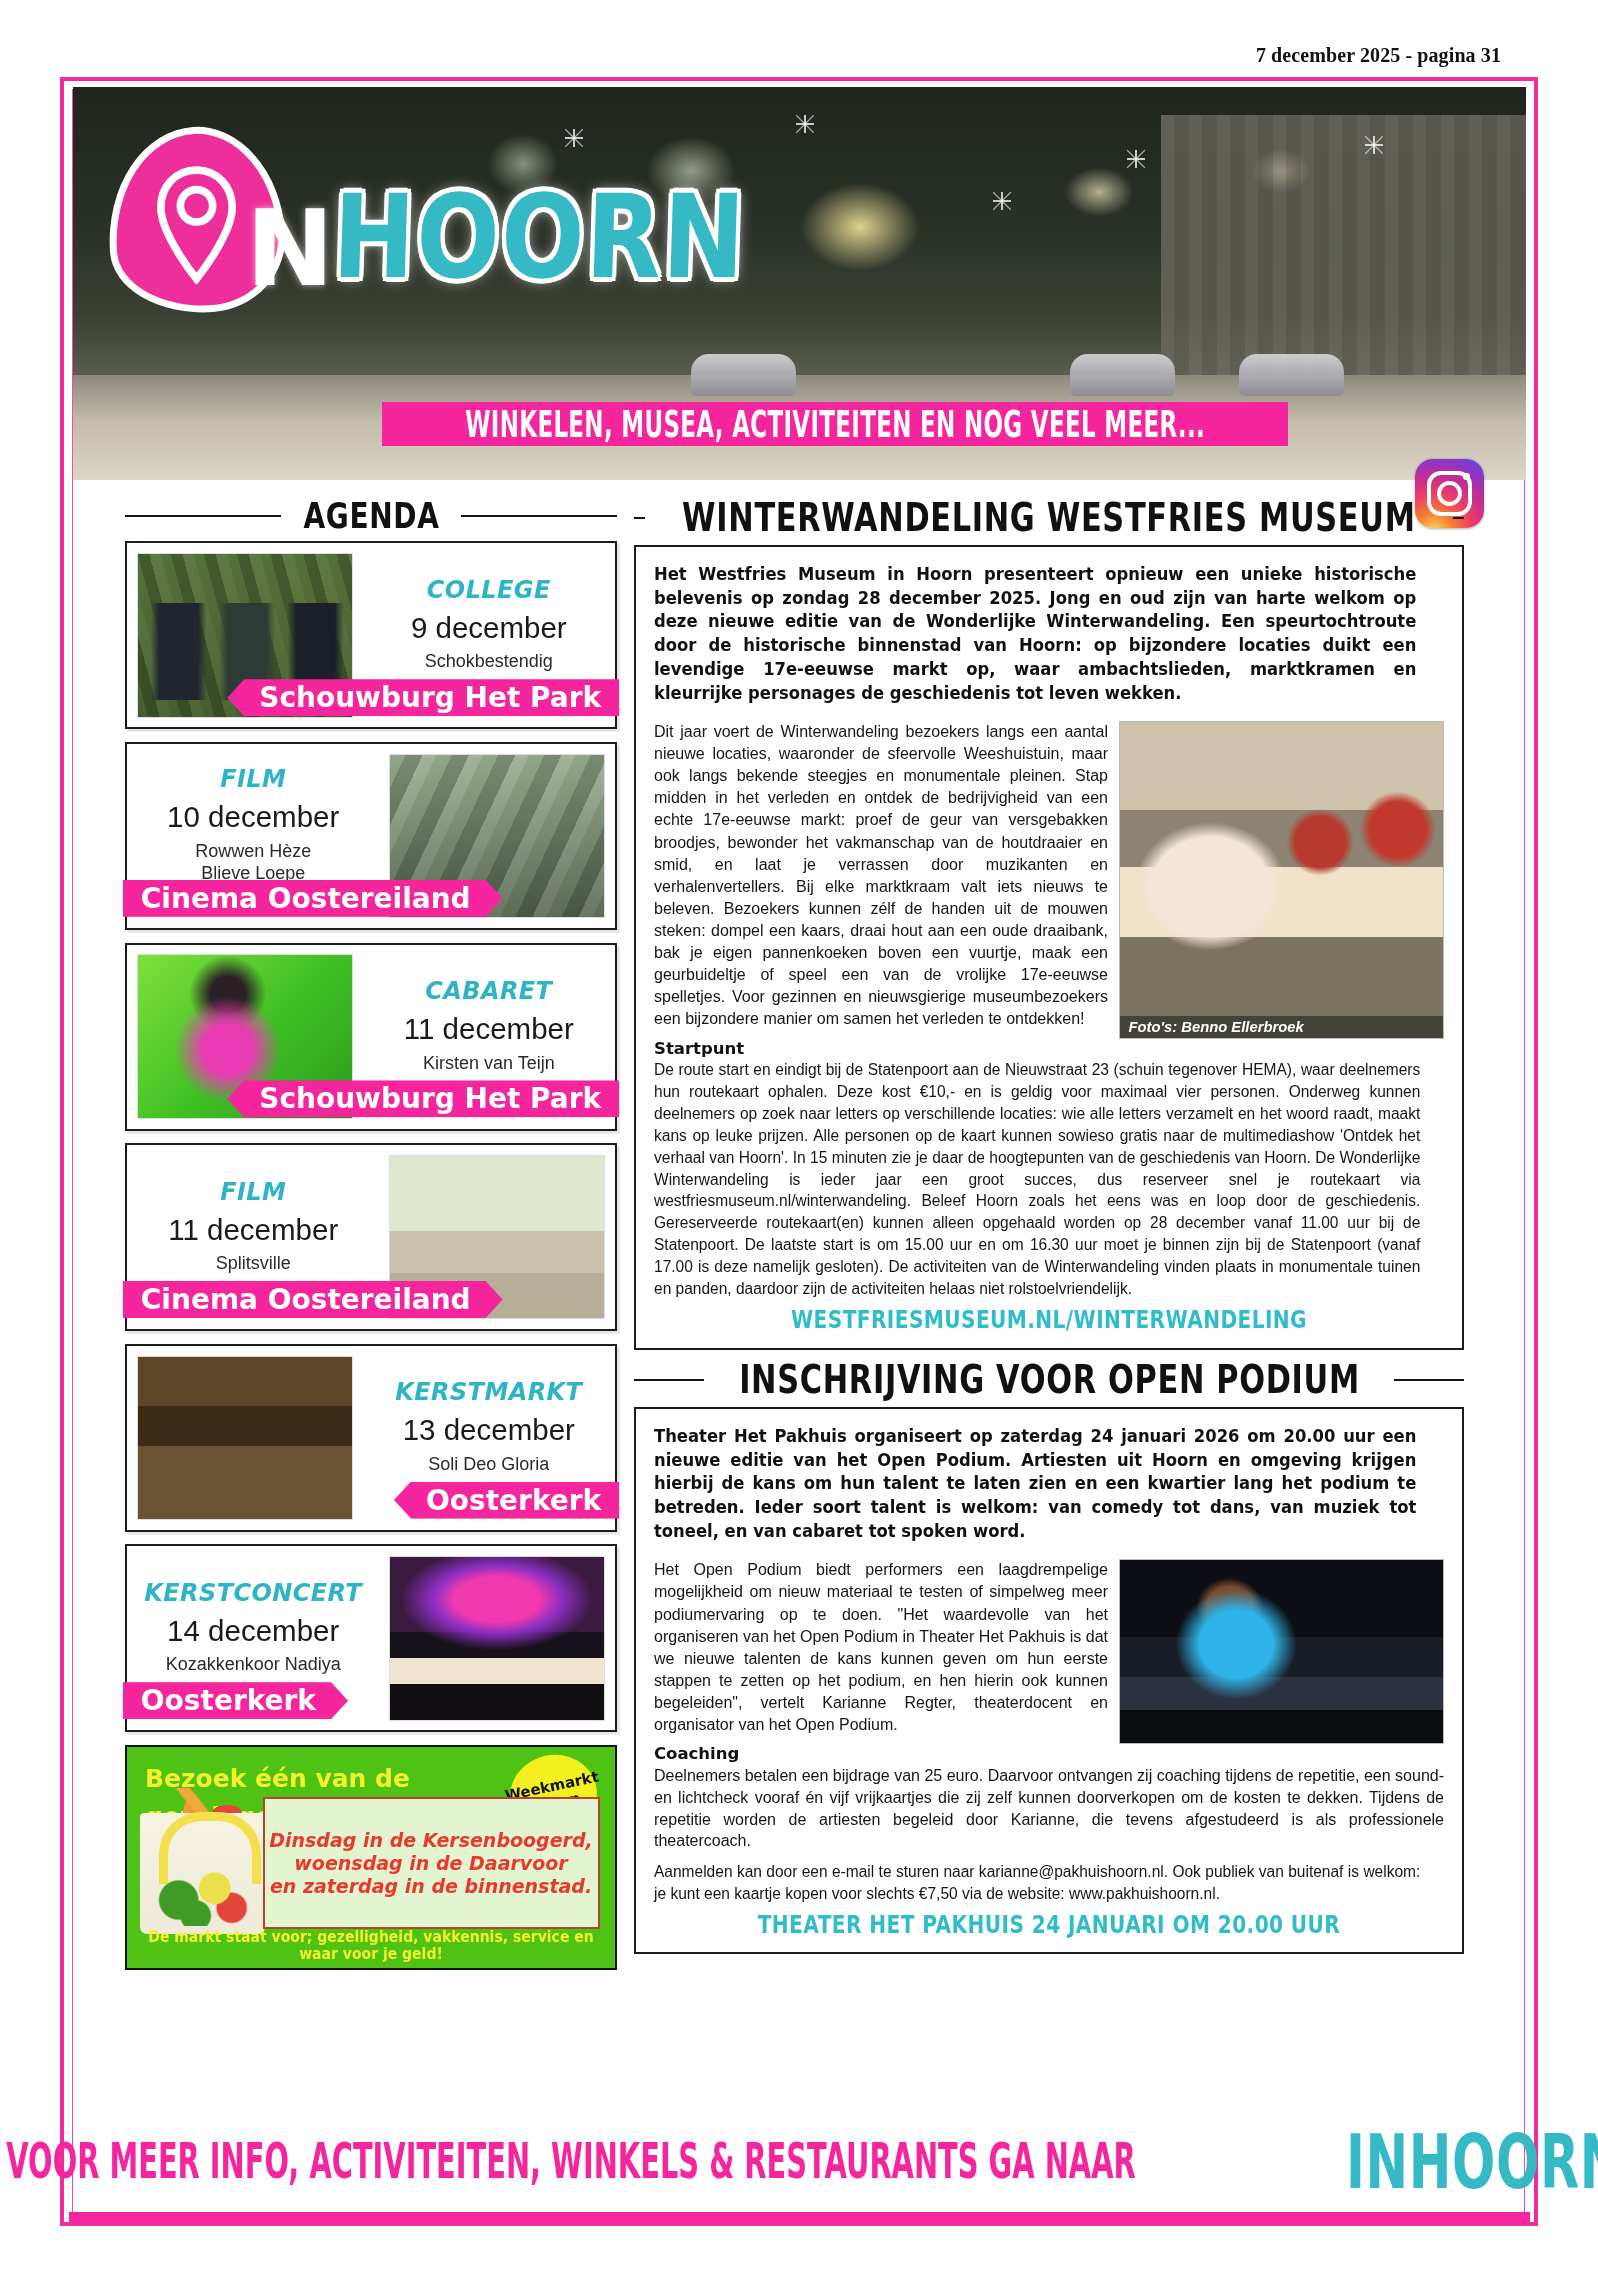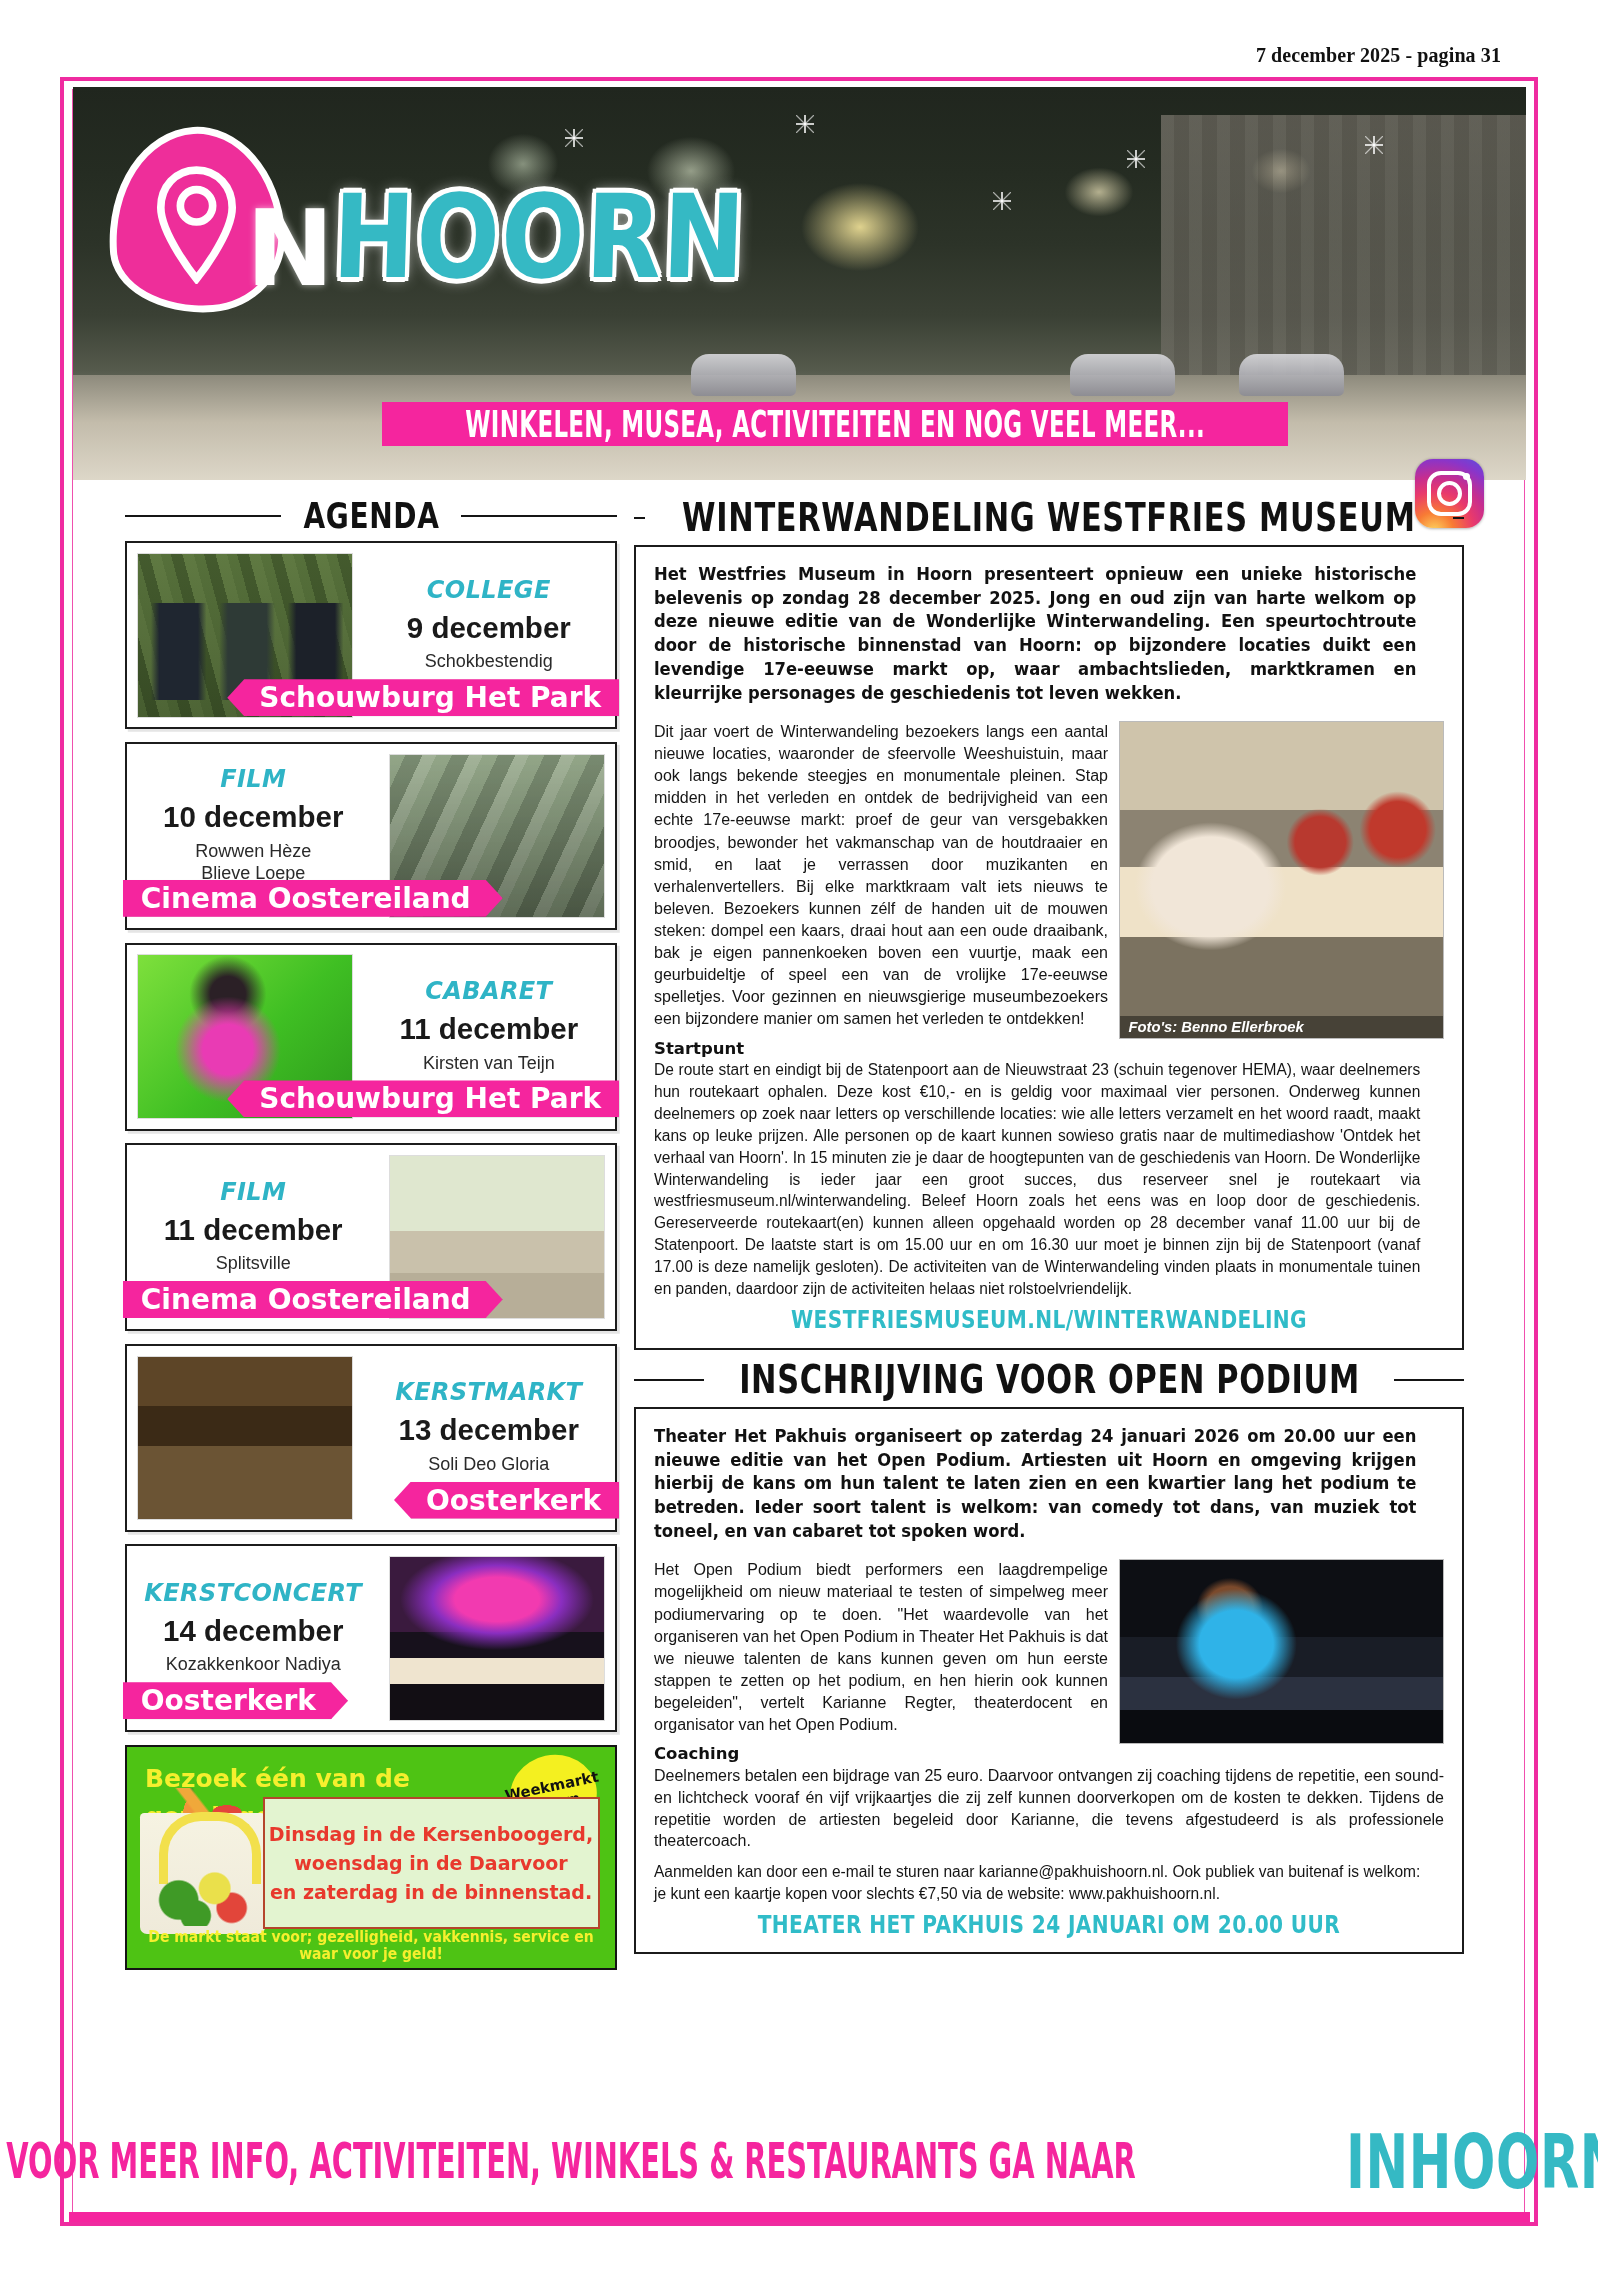--- a/index.html
+++ b/index.html
@@ -172,21 +172,21 @@
   .agenda-card.img-left  .inner { flex-direction: row; }
   .agenda-card.img-right .inner { flex-direction: row-reverse; }
 
   .ag-photo { width: 216px; margin: 9.8px; flex: none; border: 0.7px solid #ddd; background: #ccc; }
   .ag-text { flex: 1; display: flex; flex-direction: column; align-items: center; justify-content: center; padding: 9.8px 7px 32px; }
   .ag-kind {
     color: #2fb4c6; font-weight: 700; font-size: 24px; font-style: italic;
     font-family: "DejaVu Sans", sans-serif; letter-spacing: 0.4px; margin-bottom: 7px;
     text-align: center;
   }
-  .ag-date { font-size: 29.5px; color: #1a1a1a; margin-bottom: 5.6px; text-align: center; font-weight: 700; }
+  .ag-date { font-size: 29.5px; color: #1a1a1a; margin-bottom: 5.6px; text-align: center; font-weight: 400; }
   .ag-sub { font-size: 18px; color: #2a2a2a; text-align: center; line-height: 1.25; }
 
   .ag-venue {
     position: absolute; bottom: 11.2px;
     height: 37px; background: #f5259e;
     display: flex; align-items: center;
     color: #fff; font-size: 28px; font-weight: 700;
     font-family: "DejaVu Sans", sans-serif;
     padding: 0 18px; white-space: nowrap;
     box-shadow: 2.1px 2.1px 3.5px rgba(0,0,0,.25);
@@ -269,21 +269,21 @@
     position: absolute; left: 21px; bottom: 128px; width: 105px; height: 52px;
     background:
       linear-gradient(52deg, transparent 46%, #f0a83a 48% 56%, transparent 58%),
       radial-gradient(ellipse 18px 8.4px at 79px 24px, #e3453a 0 80%, transparent 82%),
       radial-gradient(ellipse 9px 21px at 42px 28px, #f0953a 0 78%, transparent 80%),
       linear-gradient(76deg, transparent 40%, #3f9a26 42% 48%, transparent 50%);
   }
   .ad-box {
     position: absolute; right: 15.5px; bottom: 39px; width: 337px; height: 132px;
     background: #e3f4d0; border: 2.1px solid #b5452c;
-    display: flex; flex-direction: column; align-items: center; justify-content: center; gap: 7px;
+    display: flex; flex-direction: column; align-items: center; justify-content: center; gap: 1px; font-style: italic;
   }
   .ad-box div {
     color: #e8392d; font-weight: 700; font-size: 19px;
     font-family: "DejaVu Sans", sans-serif; text-align: center;
   }
   .ad-foot {
     position: absolute; left: 0; right: 0; bottom: 7px;
     text-align: center; color: #f6ef2e; font-weight: 700; font-size: 14px;
     font-family: "DejaVu Sans", sans-serif;
     transform: scaleY(1.08);

